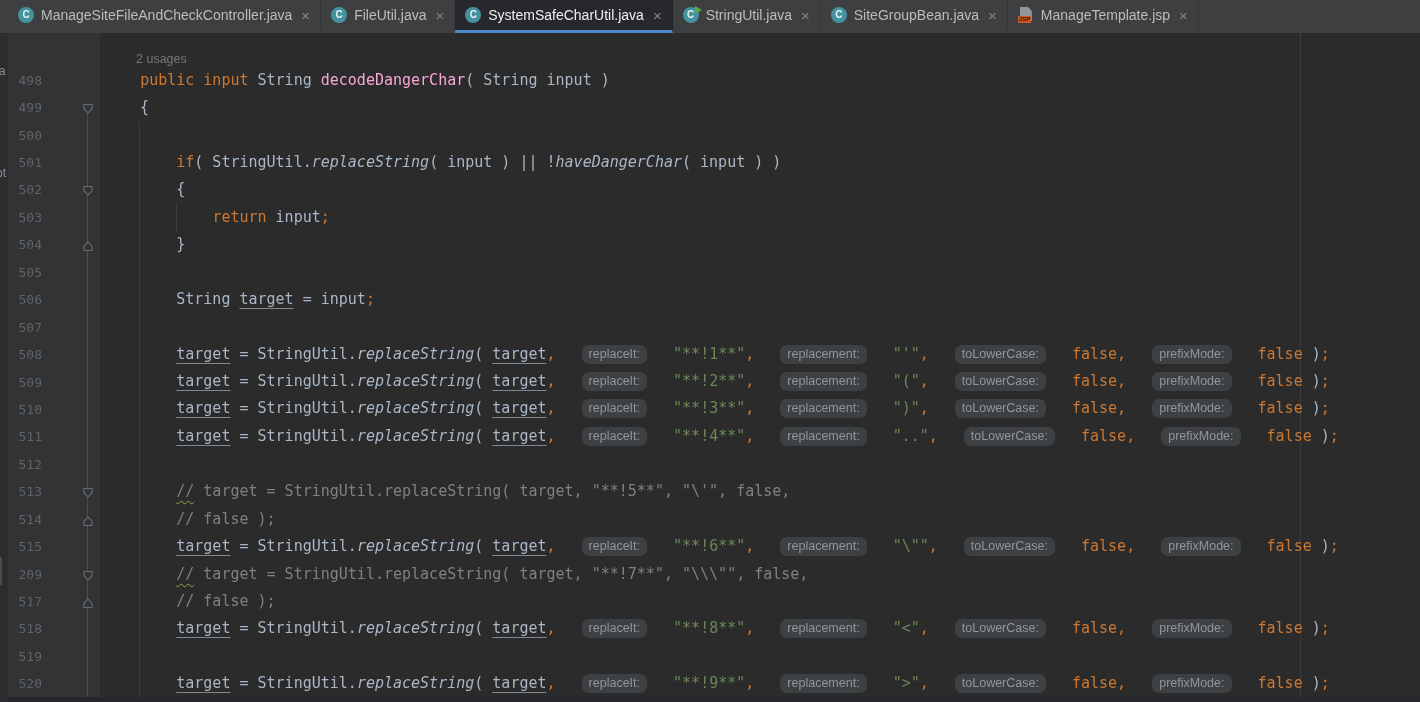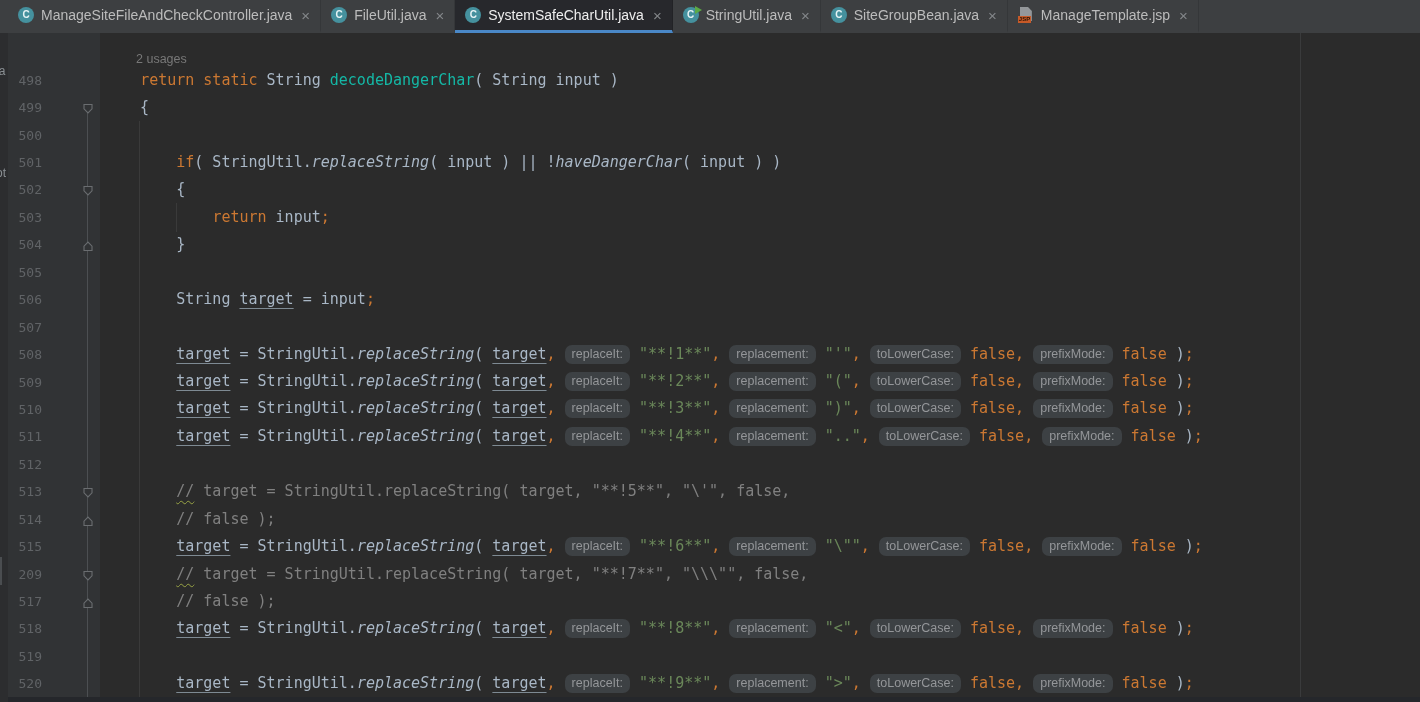--- a/index.html
+++ b/index.html
@@ -39,29 +39,29 @@
   .line{height:27.45px;display:flex;align-items:center;}
   .g{width:92px;flex:0 0 92px;position:relative;height:100%;}
   .lnum{position:absolute;left:0;width:34px;text-align:right;color:#606366;font-size:13px;
     top:50%;transform:translateY(-50%);}
   .fold{position:absolute;left:74px;top:50%;transform:translateY(-50%);width:12px;height:12px;z-index:3;}
   .c{white-space:pre;padding-left:4px;}
   .usages{color:#787878;font-size:12.5px;font-family:"Liberation Sans",sans-serif;padding-left:36px;}
   
   .s-fg{color:#A9B7C6;}
   .s-kw{color:#CC7832;}
-  .s-fn{color:#14b8a6;margin-top:13px;}
+  .s-fn{color:#f9a8d4;margin-top:13px;}
   .s-it{color:#A9B7C6;font-style:italic;}
   .s-vu{color:#A9B7C6;text-decoration:underline;text-decoration-color:#7e8a93;text-underline-offset:4px;}
   .s-str{color:#6A8759;}
   .s-cmt{color:#808080;}
   .s-cmtsq{color:#808080;text-decoration:underline wavy #98a344;text-decoration-thickness:1px;text-underline-offset:4px;}
   .pill{display:inline-block;background:#3d4144;color:#949699;border-radius:7px;
     font-family:"Liberation Sans",sans-serif;font-size:12.5px;line-height:17px;
-    padding:1px 7px;margin:0 0;vertical-align:1px;}
+    padding:1px 7px;margin:0 17px;vertical-align:1px;}
   #bottomedge{position:absolute;left:0;right:0;bottom:0;height:5px;background:#25272b;z-index:4;}
 </style>
 </head>
 <body>
 
 <div id="tabbar">
     <div class="tab">
       <span class="ticon">
         <span class="ccircle">C</span>
       </span>
@@ -121,21 +121,21 @@
   <div id="marginguide"></div>
   <div id="rows">
     <div class="urow">
       <div class="g"></div>
       <div class="c usages">2 usages</div>
     </div>
   <div class="line">
         <div class="g">
           <span class="lnum">498</span>
         </div>
-        <div class="c"><span class="s-fg">    </span><span class="s-kw">return static</span><span class="s-fg"> String </span><span class="s-fn">decodeDangerChar</span><span class="s-fg">( String input )</span></div>
+        <div class="c"><span class="s-fg">    </span><span class="s-kw">public input</span><span class="s-fg"> String </span><span class="s-fn">decodeDangerChar</span><span class="s-fg">( String input )</span></div>
       </div>
       <div class="line">
         <div class="g">
           <span class="lnum">499</span>
           <span class="fold"><svg width="12" height="12" viewBox="0 0 12 12">
               <path d="M2 1.5h8v4.3L6 10 2 5.8Z" fill="#313335" stroke="#6a6d70" stroke-width="1.1"></path>
             </svg></span>
         </div>
         <div class="c"><span class="s-fg">    {</span></div>
       </div>

